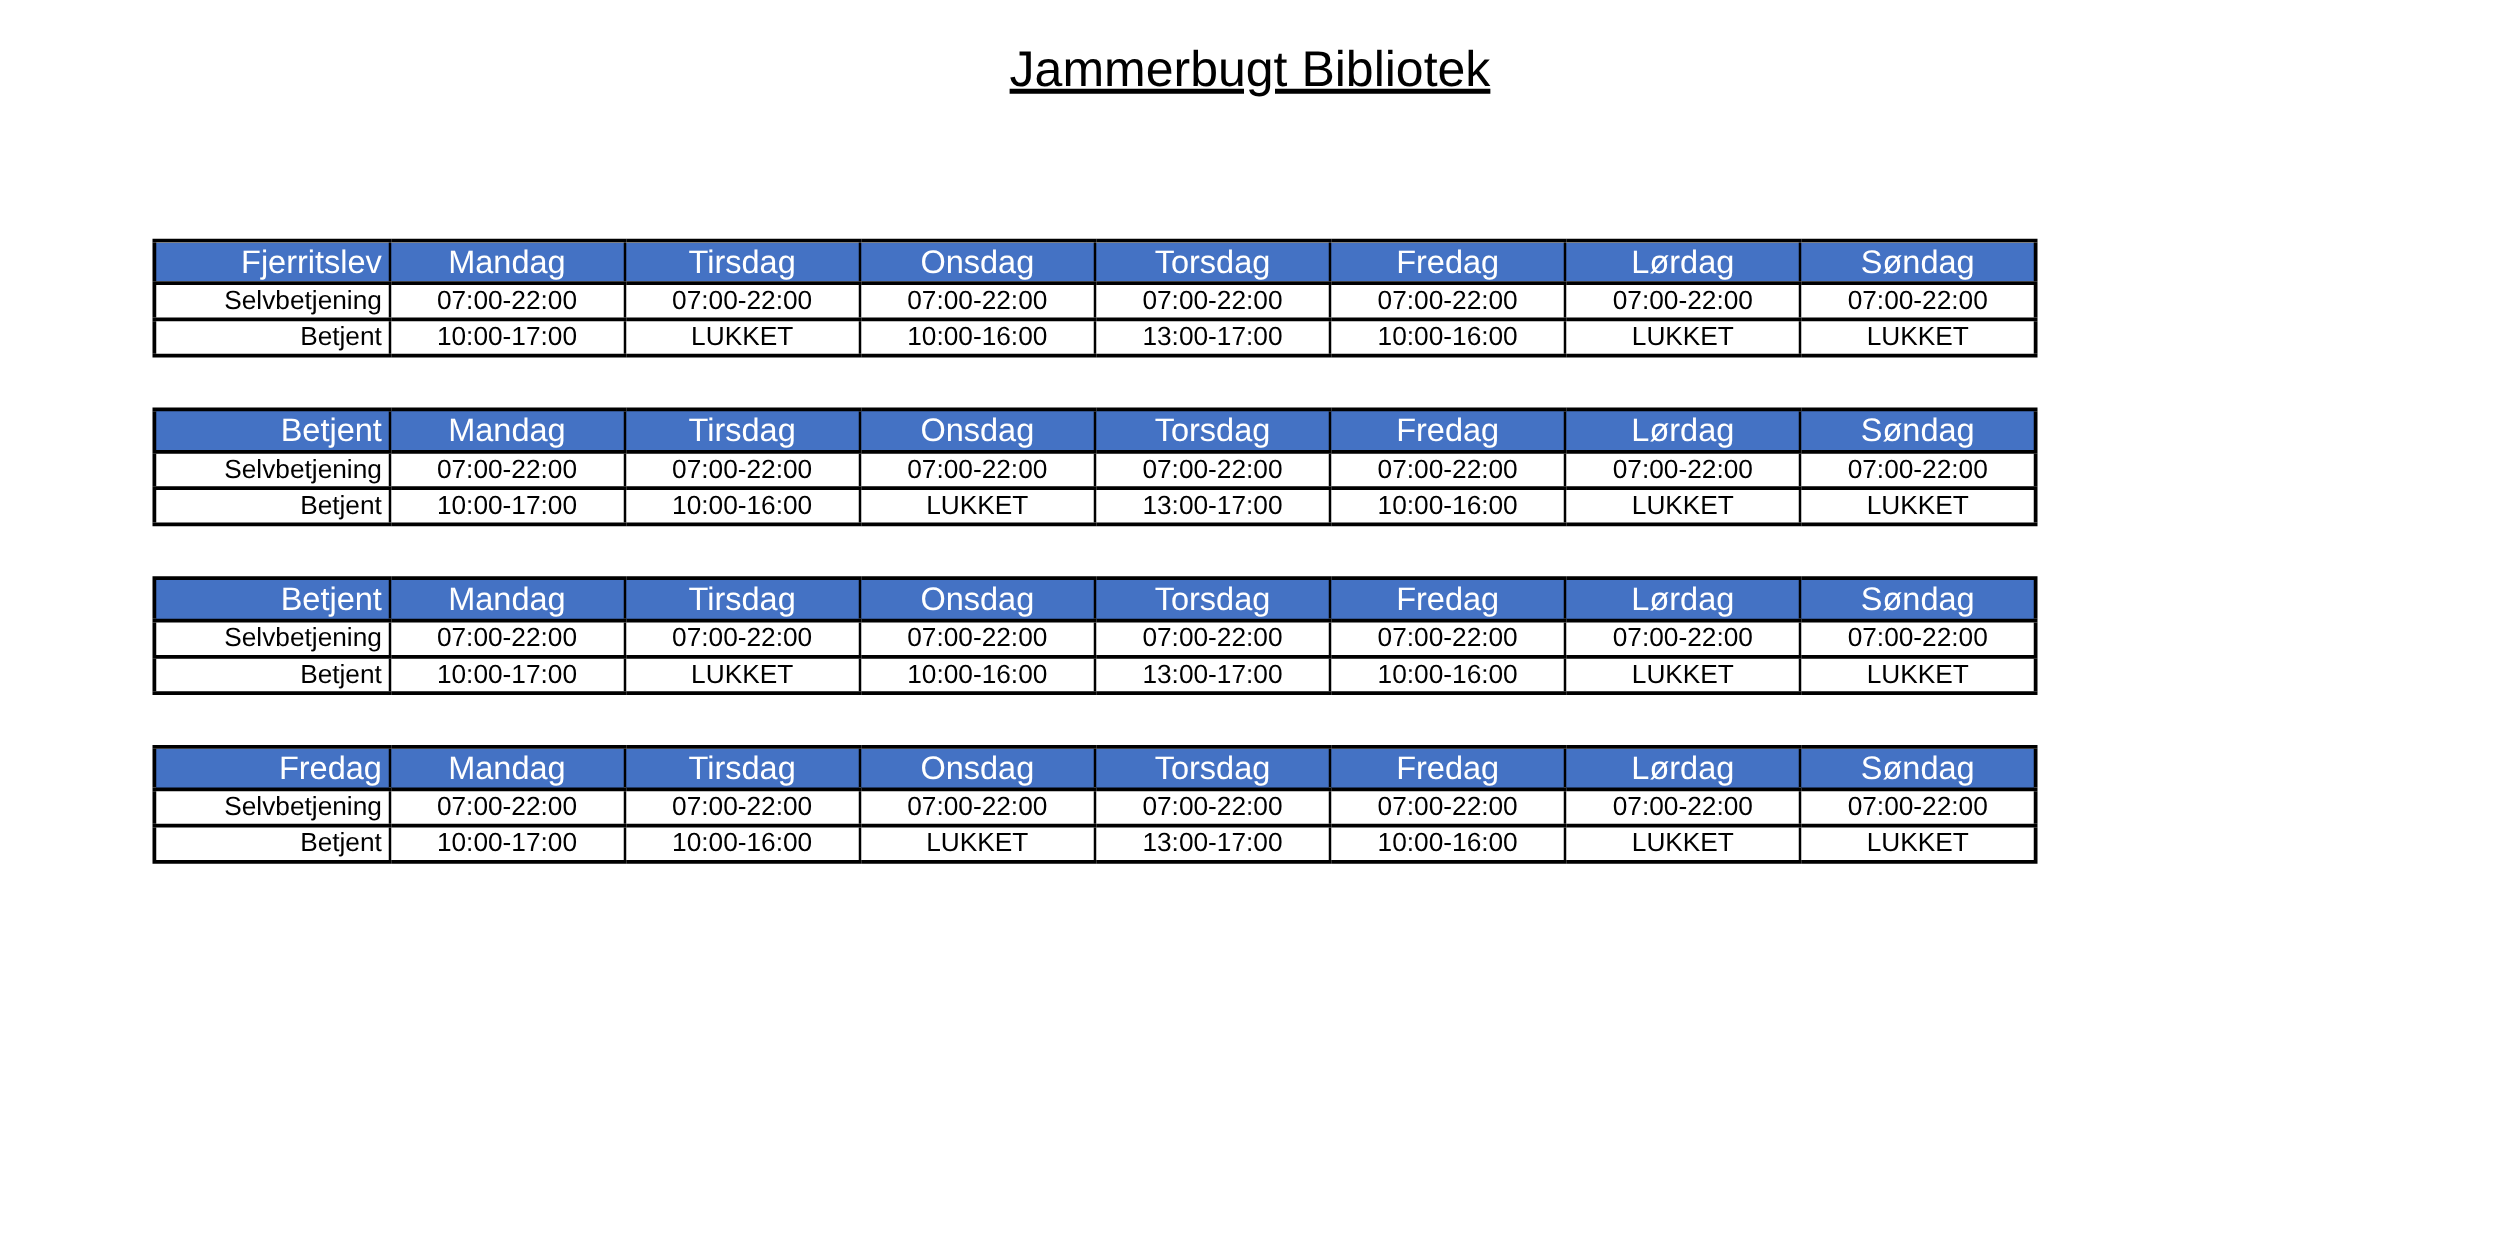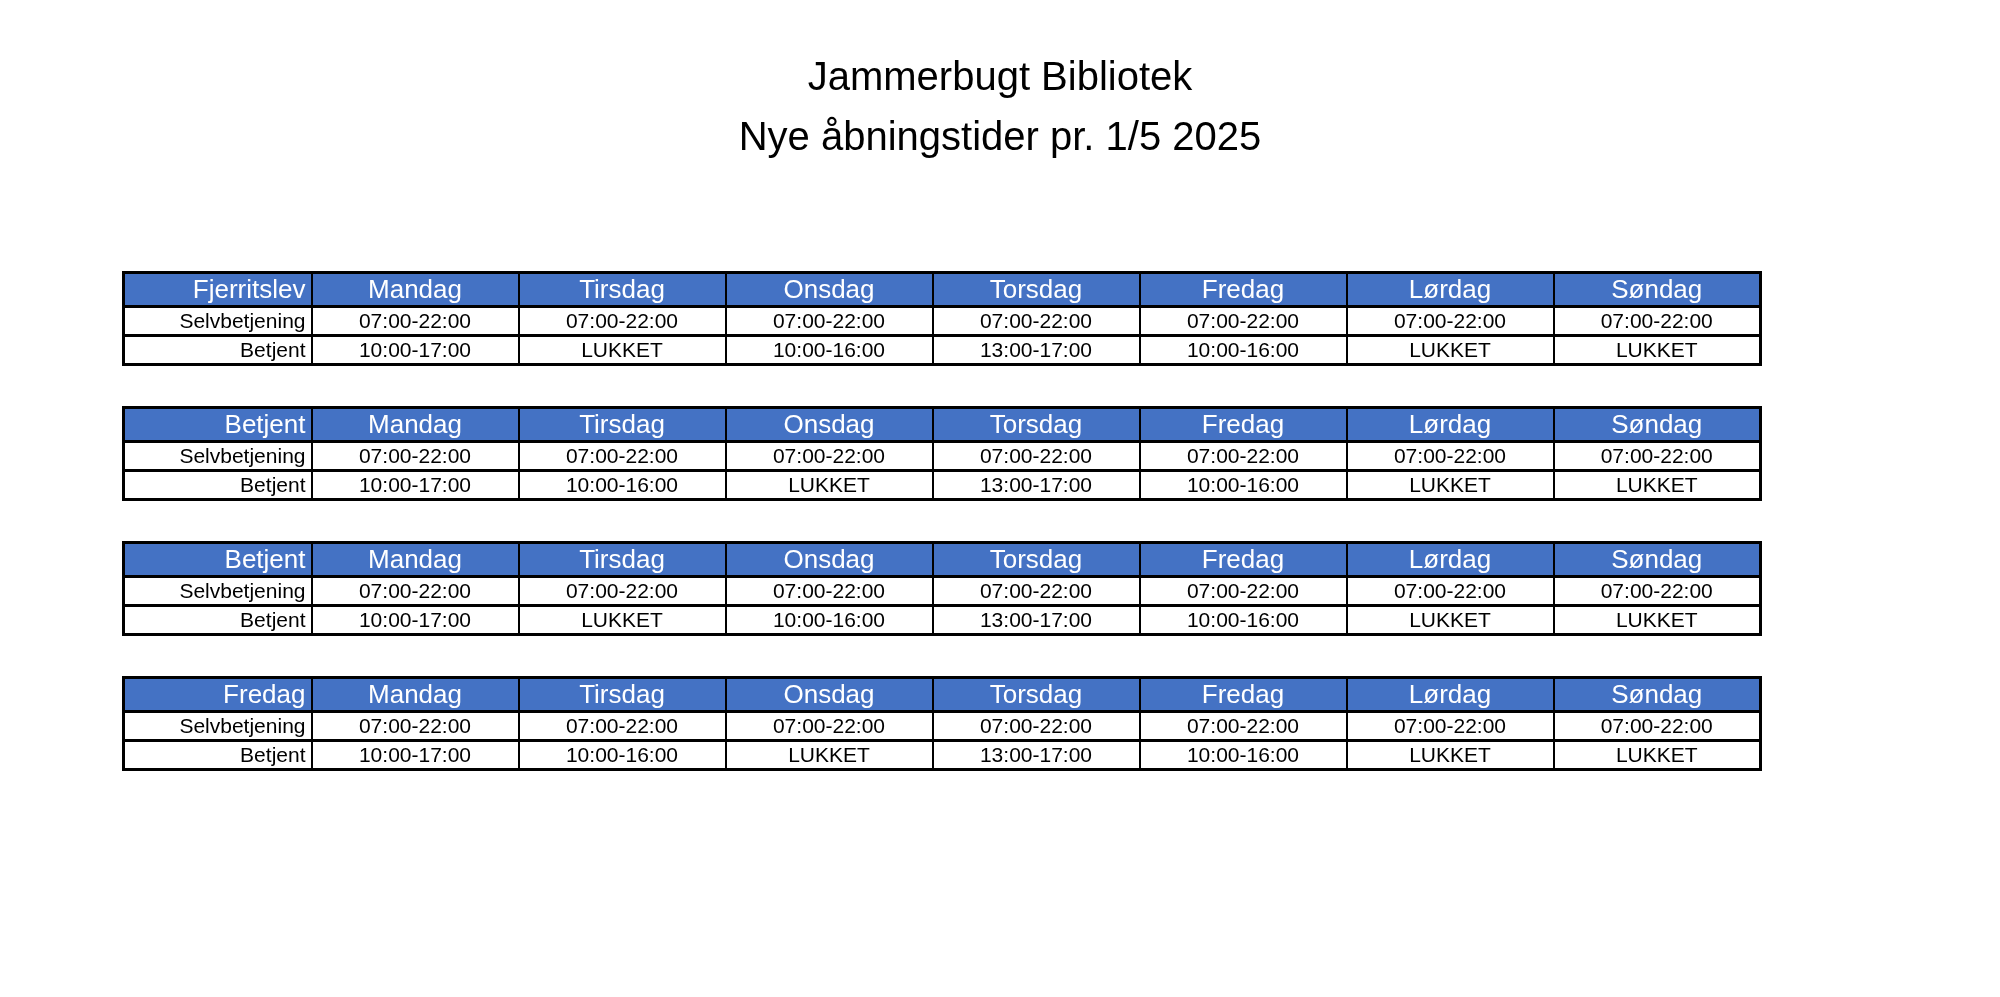--- a/index.html
+++ b/index.html
@@ -16,38 +16,39 @@
   }
   body {
     width: 2000px;
     height: 997px;
     background: var(--page-bg);
     color: var(--body-text);
     font-family: "Liberation Sans", sans-serif;
     overflow: hidden;
   }
   .titles {
-    padding-top: 46px;
+    padding-top: 26px;
     text-align: center;
+    text-decoration: underline;
   }
   .title-line {
     font-size: 40px;
     line-height: 60px;
     font-weight: 400;
     color: var(--body-text);
   }
   .tables-wrap {
     margin-top: 105px;
     margin-left: 122px;
     width: 1752px;
   }
   table.schedule {
     border-collapse: collapse;
     table-layout: fixed;
-    width: 1640px;
+    width: 1508px;
     margin-bottom: 40px;
     border: 3px solid var(--border);
   }
   table.schedule col.c-loc { width: 188px; }
   table.schedule th, table.schedule td {
     border: 2px solid var(--border);
     border-top-width: 3px;
     border-bottom-width: 3px;
     vertical-align: middle;
     overflow: hidden;
@@ -70,21 +71,20 @@
   table.schedule .loc {
     text-align: right;
     padding-right: 5px;
   }
 </style>
 </head>
 <body>
 
 <header class="titles">
   <div class="title-line">Jammerbugt Bibliotek</div>
-  <div class="title-line">Nye åbningstider pr. 1/5 2025</div>
 </header>
 
 <main class="tables-wrap">
 
   <table class="schedule">
     <colgroup>
         <col class="c-loc">
         <col>
         <col>
         <col>

